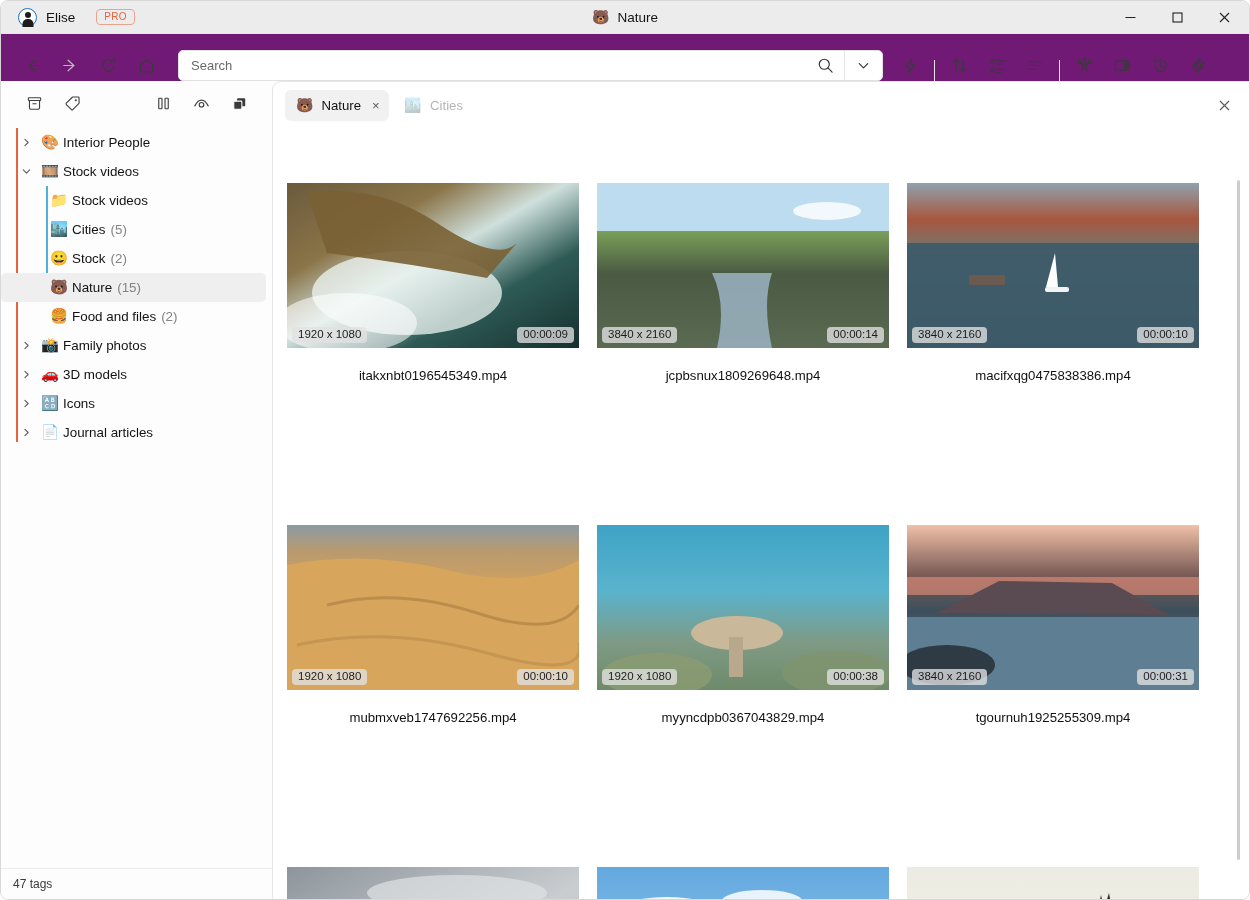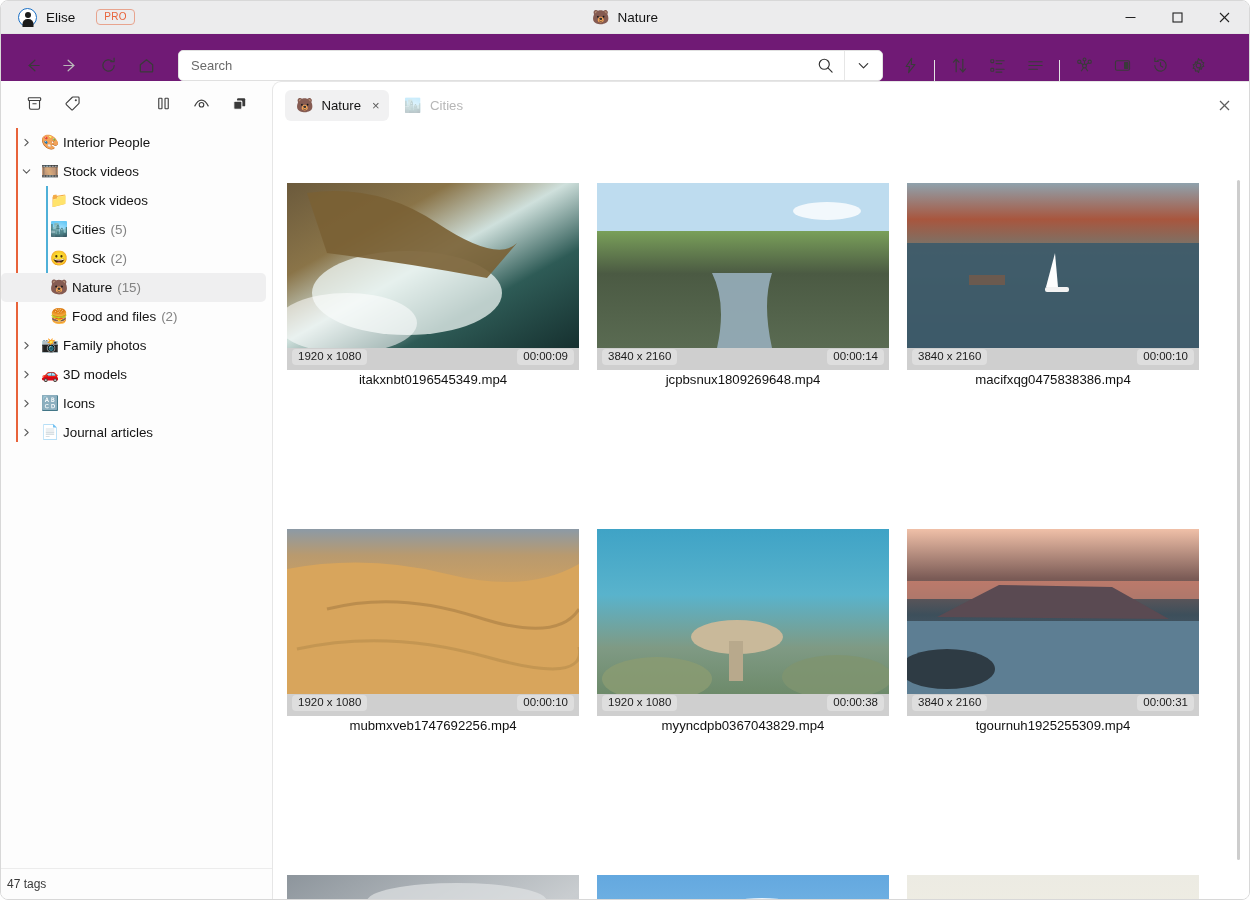--- a/index.html
+++ b/index.html
@@ -138,21 +138,21 @@
   .tcount { font-size: 13.4px; color: #838383; margin-left: 5px; }
   .tnode.child { padding-left: 45px; }
   .rail-orange {
     position: absolute; left: 15px; width: 2px; background: #e8633a;
   }
   .rail-blue {
     position: absolute; left: 45px; width: 2px; background: #4fb0d8;
   }
   .side-status {
     height: 31px; flex: 0 0 31px;
-    display: flex; align-items: center; padding-left: 6px;
+    display: flex; align-items: center; padding-left: 12px;
     font-size: 12px; color: #3a3a3a;
     border-top: 1px solid #ececec;
   }
 
   
   .content {
     flex: 1; min-width: 0;
     background: #ffffff;
     border: 1px solid #e6e6e6; border-right: none; border-bottom: none;
     border-top-left-radius: 9px;
@@ -185,34 +185,34 @@
     position: absolute; inset: 0;
     padding: 55px 60px 0 14px;
     display: grid;
     grid-template-columns: repeat(3, 292px);
     gap: 142px 18px;
     justify-content: start;
     align-content: start;
   }
   .card { width: 292px; }
   .thumb {
-    width: 292px; height: 187px; position: relative;
+    width: 292px; height: 165px; position: relative;
     overflow: hidden; background: #cfcfcf;
   }
   .thumb .badge {
     position: absolute; bottom: 5px;
     background: rgba(225,225,225,.78);
     color: #1c1c1c; font-size: 11.5px;
     padding: 2px 6px 3px; border-radius: 4px;
     line-height: 1;
   }
   .thumb .badge.dim { left: 5px; }
   .thumb .badge.dur { right: 5px; }
   .cname {
-    margin-top: 2px; text-align: center;
+    margin-top: 20px; text-align: center;
     font-size: 13.2px; color: #111;
     white-space: nowrap; overflow: hidden; text-overflow: ellipsis;
   }
   .card.partial .thumb { height: 48px; }
 
   .main-status {
     height: 33px; flex: 0 0 33px;
     display: flex; align-items: center; padding-left: 14px;
     font-size: 12px; color: #3a3a3a;
     background: #ffffff;

